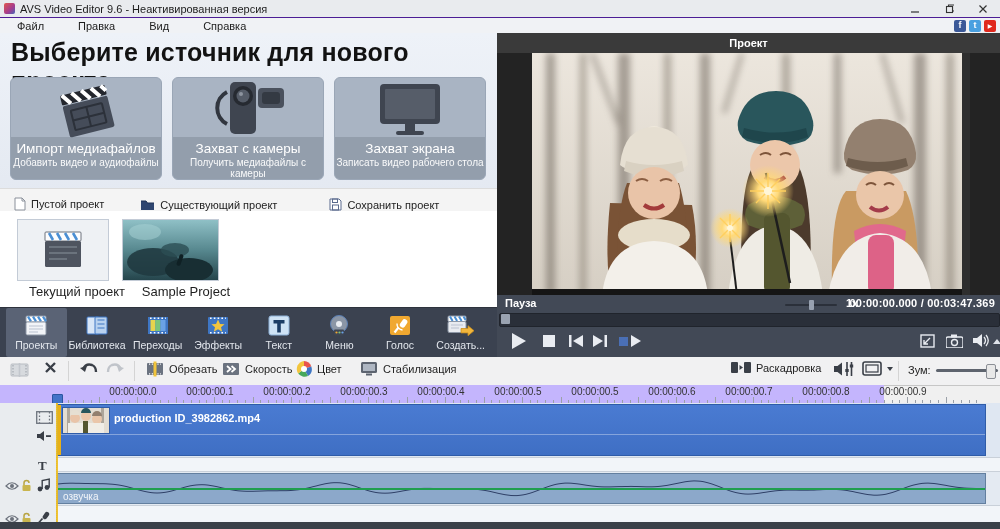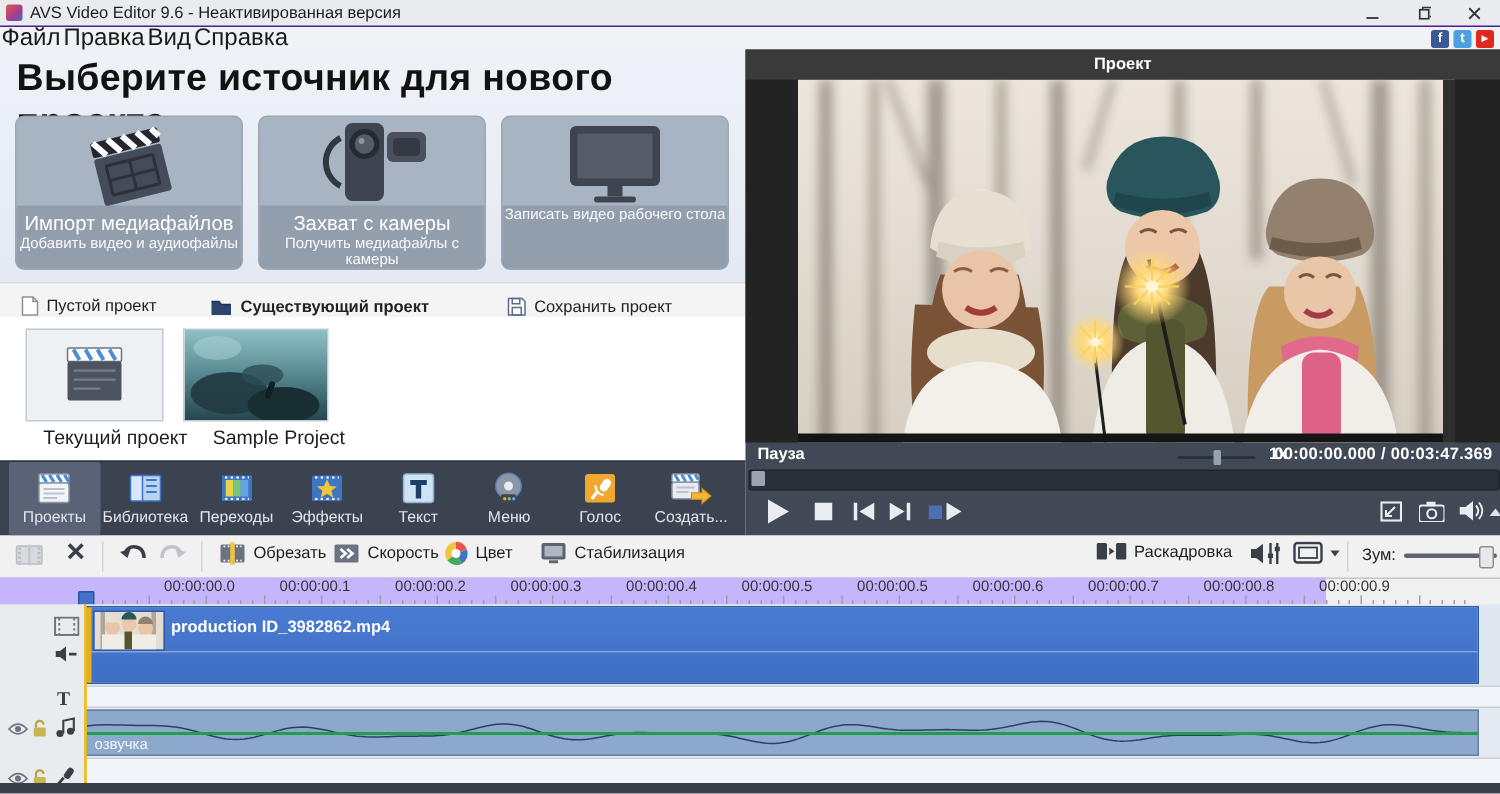--- a/index.html
+++ b/index.html
@@ -12,40 +12,40 @@
   .titlebar{left:0;top:0;width:1000px;height:17px;background:#e9ebee;border-bottom:1px solid #4c1d95;
             display:flex;align-items:center;}
   .app-icon{width:11px;height:11px;margin:0 5px 0 4px;border-radius:2px;
             background:linear-gradient(135deg,#e2574c,#a33c8f 60%,#4668b8);}
   .win-title{font-size:11px;color:#1c1c1c;}
   .win-controls{margin-left:auto;display:flex;height:17px;}
   .win-btn{width:34px;height:17px;display:flex;align-items:center;justify-content:center;}
 
   
   .menubar{left:0;top:18px;width:1000px;height:15px;background:#f0f2f5;display:flex;align-items:center;}
-  .menu-item{font-size:16px;color:#1c1c1c;padding:0 1px;}
+  .menu-item{font-size:11px;color:#1c1c1c;padding:0 17px;}
   .social{margin-left:auto;display:flex;gap:3px;padding-right:4px;}
   .social-btn{width:12px;height:12px;border-radius:2px;color:#fff;font-size:9px;font-weight:bold;
               display:flex;align-items:center;justify-content:center;line-height:1;}
 
   
   .left-panel{left:0;top:33px;width:497px;height:275px;background:linear-gradient(#eef2f8,#dde3ed);}
   .panel-title{position:absolute;left:11px;top:5px;font-size:25px;font-weight:600;color:#121212;letter-spacing:.2px;}
   .source-card{position:absolute;top:44px;width:150px;height:101px;border-radius:6px;background:#a9b4c3;
                border:1px solid #9aa6b6;overflow:hidden;}
   .src-ico{position:absolute;left:0;top:2px;width:100%;height:58px;display:flex;justify-content:center;}
   .src-caption{position:absolute;left:0;bottom:0;width:100%;height:42px;background:rgba(88,99,115,.28);
                text-align:center;color:#fff;}
   .src-title{font-size:13.5px;margin-top:4px;}
   .src-sub{font-size:10px;margin-top:1px;opacity:.95;}
 
   .tab-row{position:absolute;left:0;top:155px;width:497px;height:22px;background:#f4f4f4;
            border-top:1px solid #dcdcdc;border-bottom:1px solid #dcdcdc;display:flex;align-items:flex-end;}
   .proj-tab{display:flex;align-items:center;gap:5px;font-size:11px;color:#222;margin-left:14px;}
-  .proj-tab:nth-child(2){margin-left:36px;font-weight:bold;}
+  .proj-tab:nth-child(2){margin-left:36px;}
   .proj-tab:nth-child(3){margin-left:40px;padding-left:12px;}
 
   .projects-row{position:absolute;left:0;top:178px;width:497px;height:97px;background:#ffffff;}
   .thumb{position:absolute;top:8px;height:60px;border:1px solid #c3cbd6;}
   .thumb1{left:17px;width:90px;background:#eef1f4;display:flex;align-items:center;justify-content:center;}
   .thumb2{left:122px;width:95px;}
   .thumb-label{position:absolute;top:73px;font-size:13px;color:#1e1e1e;text-align:right;}
 
   
   .preview{left:497px;top:33px;width:503px;height:324px;background:#424956;}
@@ -194,20 +194,21 @@
     <div class="source-card" style="left:334px">
       <div class="src-ico">
         <svg width="96" height="58" viewBox="0 0 96 58">
           <rect x="18" y="4" width="60" height="40" rx="4" fill="#3f4550"></rect>
           <rect x="23" y="9" width="50" height="30" rx="1" fill="#565d69"></rect>
           <rect x="43" y="44" width="10" height="7" fill="#3f4550"></rect>
           <rect x="34" y="51" width="28" height="4" rx="2" fill="#3f4550"></rect>
         </svg>
       </div>
       <div class="src-caption">
+        <div class="src-title">Захват экрана</div>
         <div class="src-sub">Записать видео рабочего стола</div>
       </div>
     </div>
 
     <div class="tab-row">
       <span class="proj-tab">
         <svg width="12" height="14" viewBox="0 0 12 14">
           <path d="M1 1h7l3 3v9H1z" fill="#fff" stroke="#8a909a"></path>
             <path d="M8 1v3h3" fill="none" stroke="#8a909a"></path>
         </svg>

